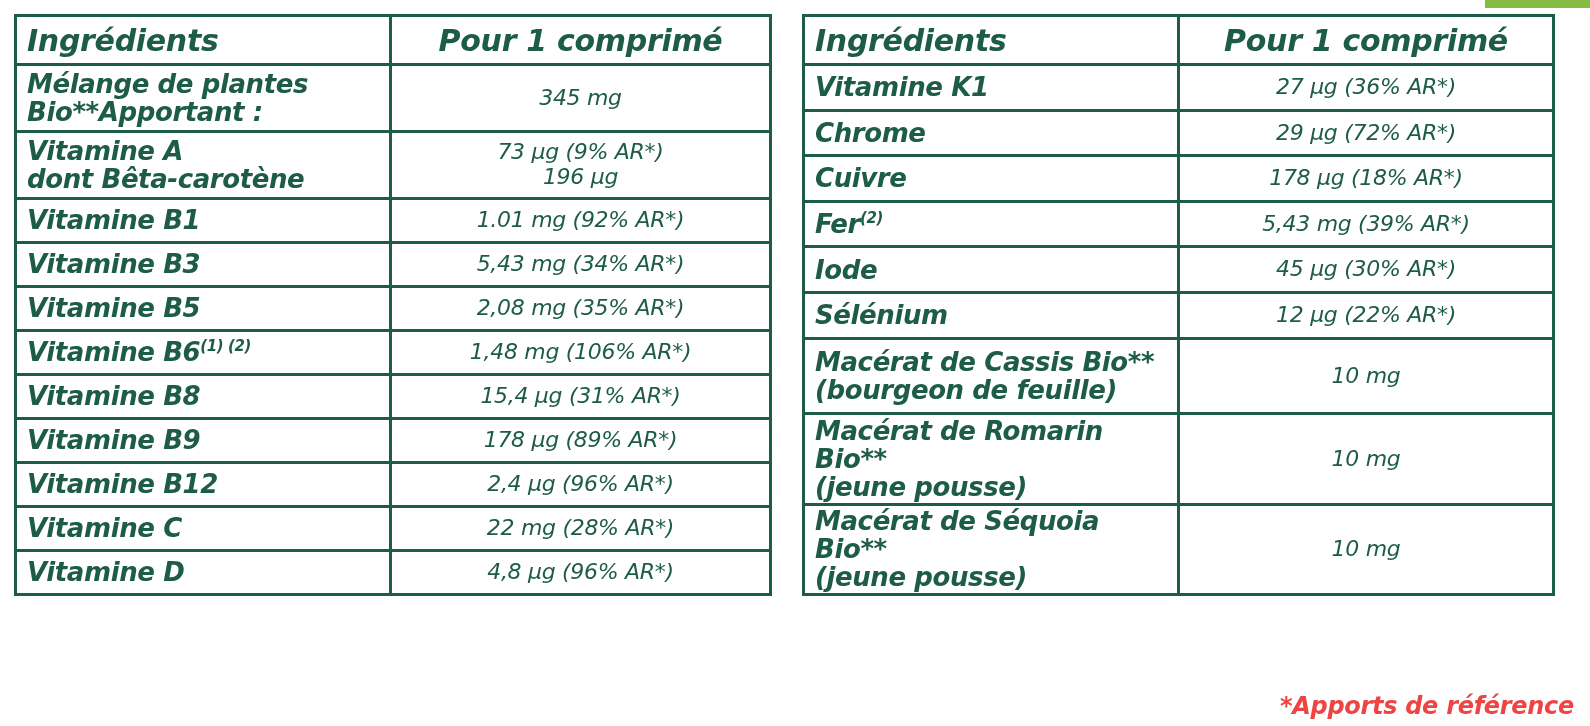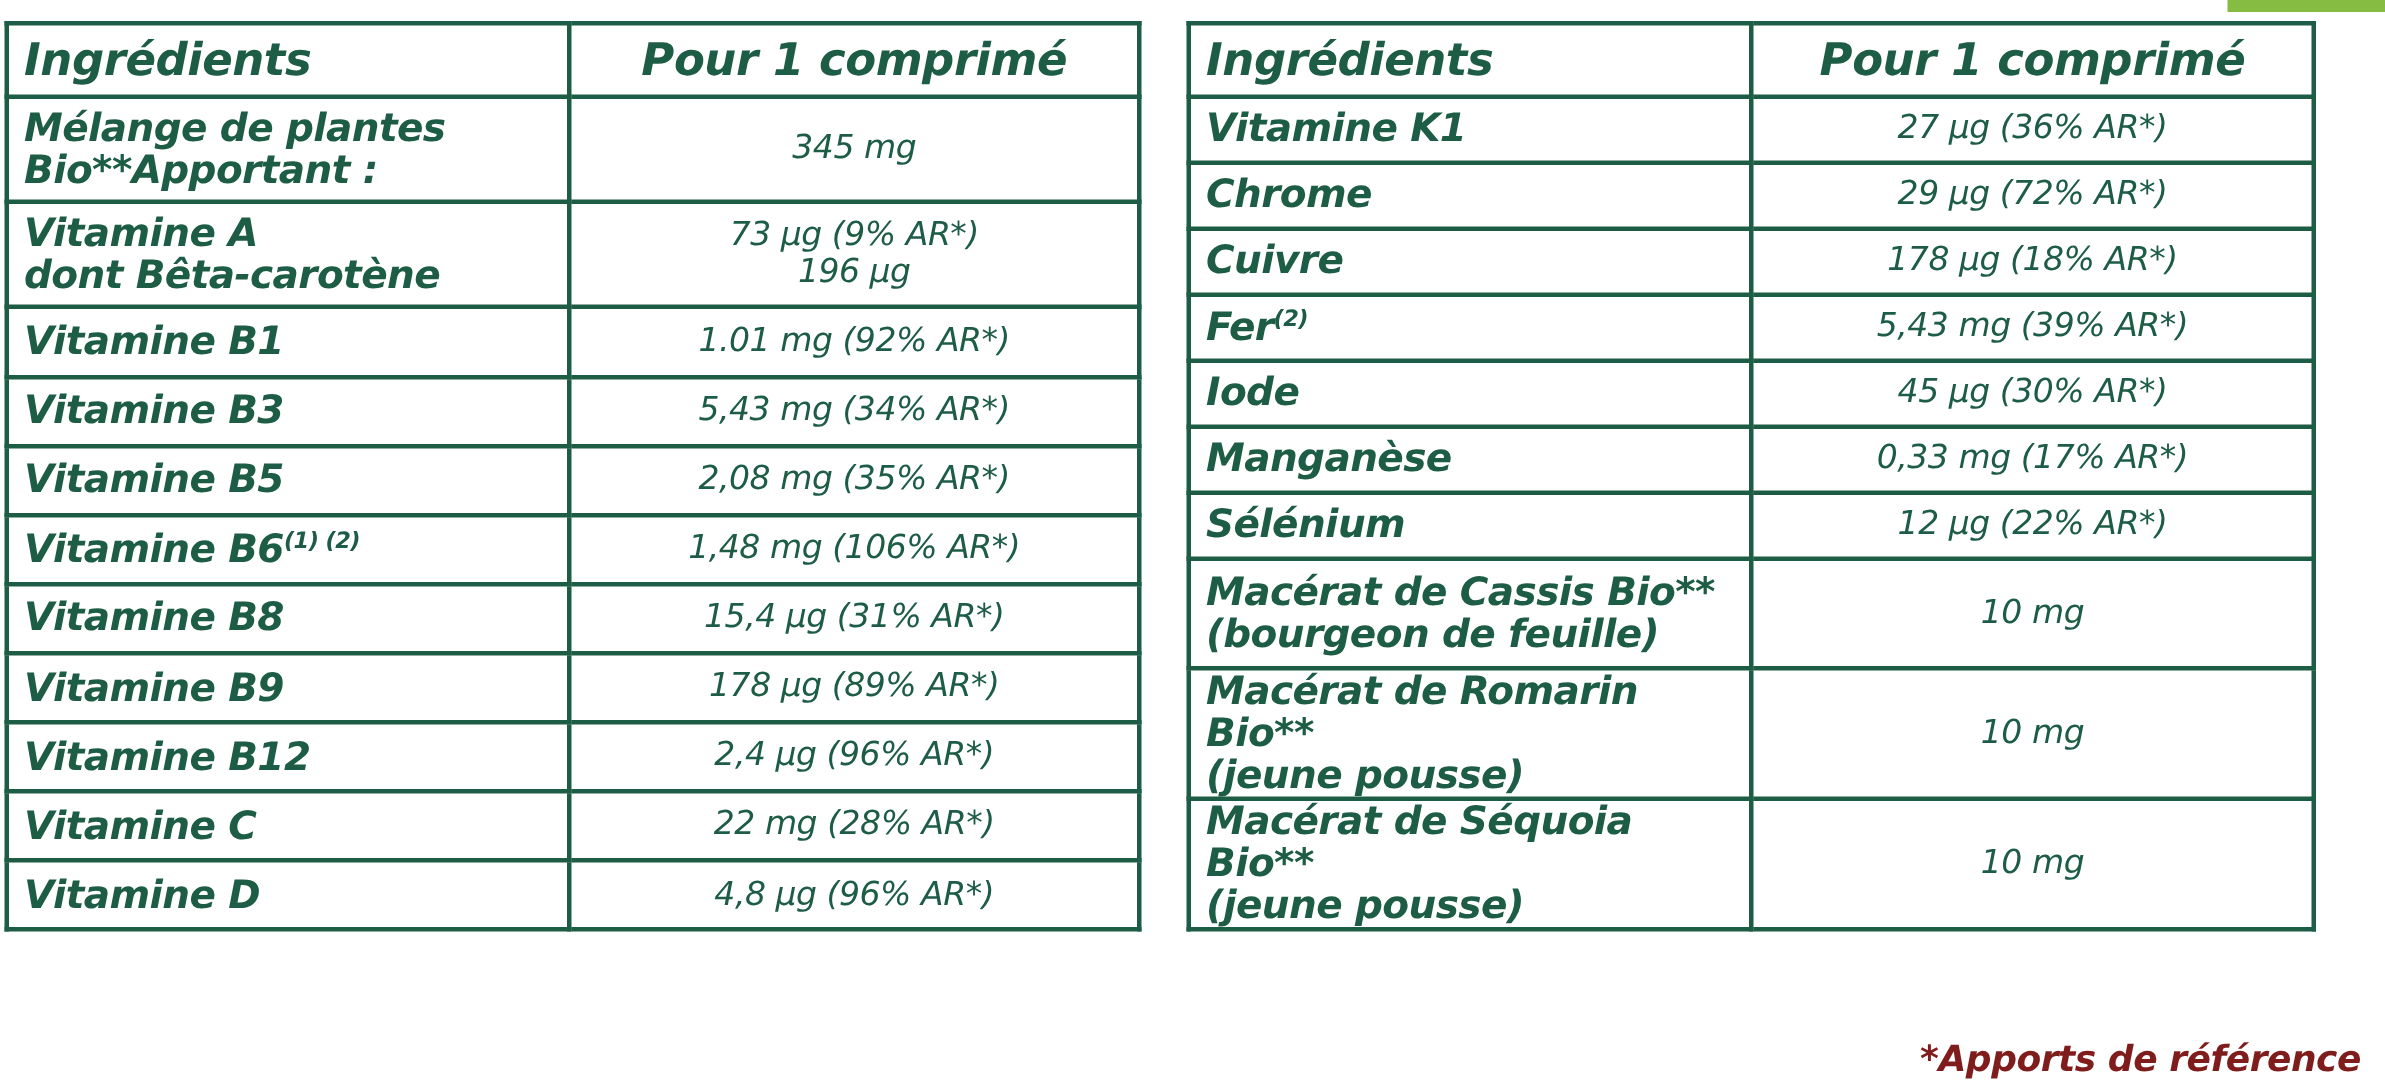--- a/index.html
+++ b/index.html
@@ -28,21 +28,21 @@
     height: 8px;
     background: #86bc42;
   }
   .tables {
     position: absolute;
     top: 14px;
     left: 0;
     width: 1590px;
     display: flex;
     gap: 30px;
-    padding: 0 3px;
+    padding: 0 14px;
     box-sizing: border-box;
   }
   table {
     border-collapse: collapse;
     table-layout: fixed;
     font-style: italic;
   }
   table.left {
     width: 755px;
   }
@@ -97,21 +97,21 @@
   .sub-line {
     display: block;
   }
   .footnote {
     position: absolute;
     right: 16px;
     bottom: 6px;
     font-size: 24px;
     font-style: italic;
     font-weight: bold;
-    color: #7f1d1d;
+    color: #ef4444;
     letter-spacing: -0.3px;
   }
 </style>
 </head>
 <body>
 
 <div class="page">
 
   <div class="accent-bar"></div>
 
@@ -215,24 +215,20 @@
           <td class="ing">
             <span>Fer</span><sup>(2)</sup>
           </td>
           <td class="val">5,43 mg (39% AR*)</td>
         </tr>
         <tr class="r-small">
           <td class="ing">Iode</td>
           <td class="val">45 µg (30% AR*)</td>
         </tr>
         <tr class="r-small">
-          <td class="ing">Manganèse</td>
-          <td class="val">0,33 mg (17% AR*)</td>
-        </tr>
-        <tr class="r-small">
           <td class="ing">Sélénium</td>
           <td class="val">12 µg (22% AR*)</td>
         </tr>
         <tr class="r-xtall">
           <td class="ing">
             <span class="sub-line">Macérat de Cassis Bio**</span>
             <span class="sub-line">(bourgeon de feuille)</span>
           </td>
           <td class="val">10 mg</td>
         </tr>

